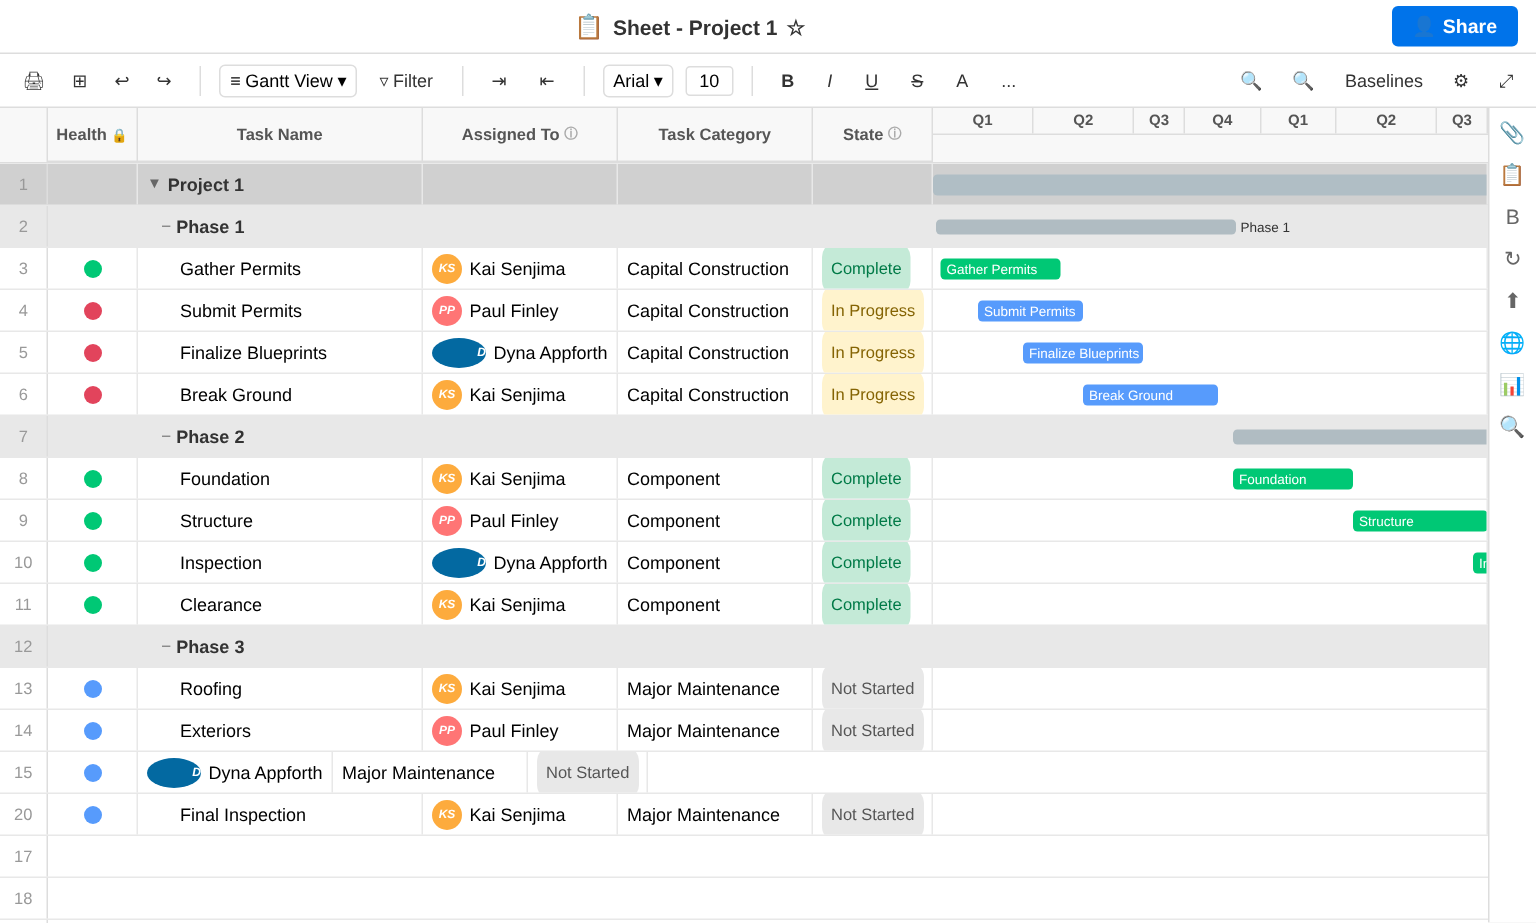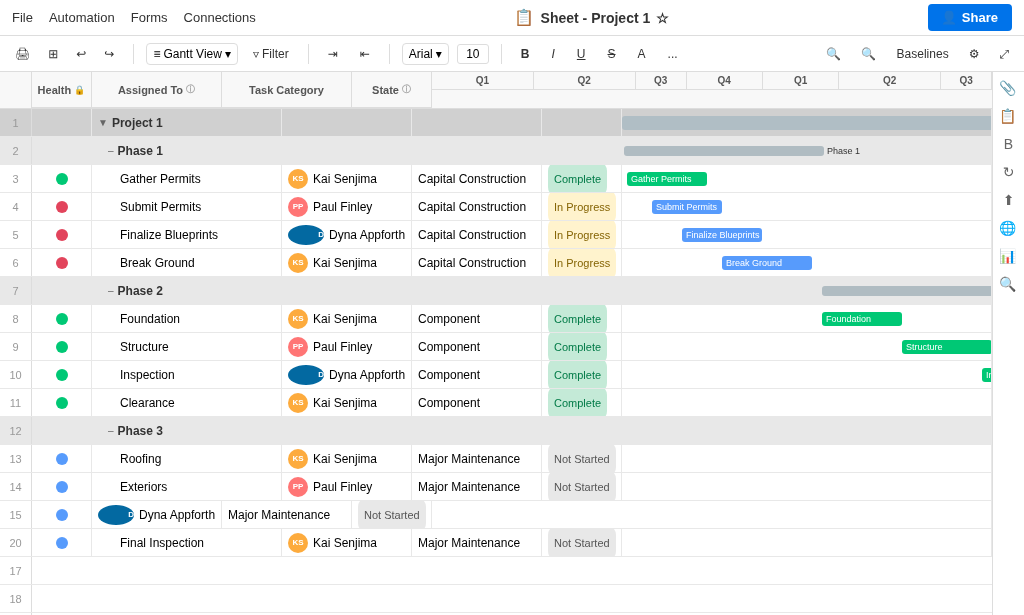--- a/index.html
+++ b/index.html
@@ -126,20 +126,21 @@
     }
     .health-green { background: #00c875; }
     .health-red { background: #e2445c; }
     .health-blue { background: #579bfc; }
 
     .avatar {
       width: 20px; height: 20px; border-radius: 50%;
       display: flex; align-items: center; justify-content: center;
       font-size: 8px; font-weight: 700; color: #fff; margin-right: 5px;
       flex-shrink: 0;
+      font-style: italic;
     }
     .avatar-ks { background: #fdab3d; }
     .avatar-pp { background: #ff7575; }
     .avatar-da { background: #0369a1; padding-left: 36px; }
 
     .task-indent { padding-left: 16px; }
     .task-indent-2 { padding-left: 28px; }
 
     .phase-label {
       font-weight: 600; font-size: 12px; color: #333;
@@ -173,26 +174,20 @@
     }
 
     
     .grid-body::-webkit-scrollbar { width: 6px; }
     .grid-body::-webkit-scrollbar-thumb { background: #ccc; border-radius: 3px; }
   </style>
 </head>
 <body>
 
 <div class="menu-bar">
-  <div class="app-menu">
-    <span>File</span>
-    <span>Automation</span>
-    <span>Forms</span>
-    <span>Connections</span>
-  </div>
   <div class="sheet-title">
     <span class="icon">📋</span>
     <span>Sheet - Project 1</span>
     <span>☆</span>
   </div>
   <button class="share-btn">
     <span>👤</span>
     <span>Share</span>
   </button>
 </div>
@@ -252,20 +247,23 @@
 <div class="main">
   <div class="sheet-area">
 
     <div class="col-headers">
       <div class="row-num-header"></div>
       <div class="fixed-cols">
         <div class="col-header cell-health">
           <span>Health</span>
           <span class="sort-icon">🔒</span>
         </div>
+        <div class="col-header cell-task">
+          <span>Task Name</span>
+        </div>
         <div class="col-header cell-assigned">
           <span>Assigned To</span>
           <span class="sort-icon">ⓘ</span>
         </div>
         <div class="col-header cell-category">
           <span>Task Category</span>
         </div>
         <div class="col-header cell-state">
           <span>State</span>
           <span class="sort-icon">ⓘ</span>

